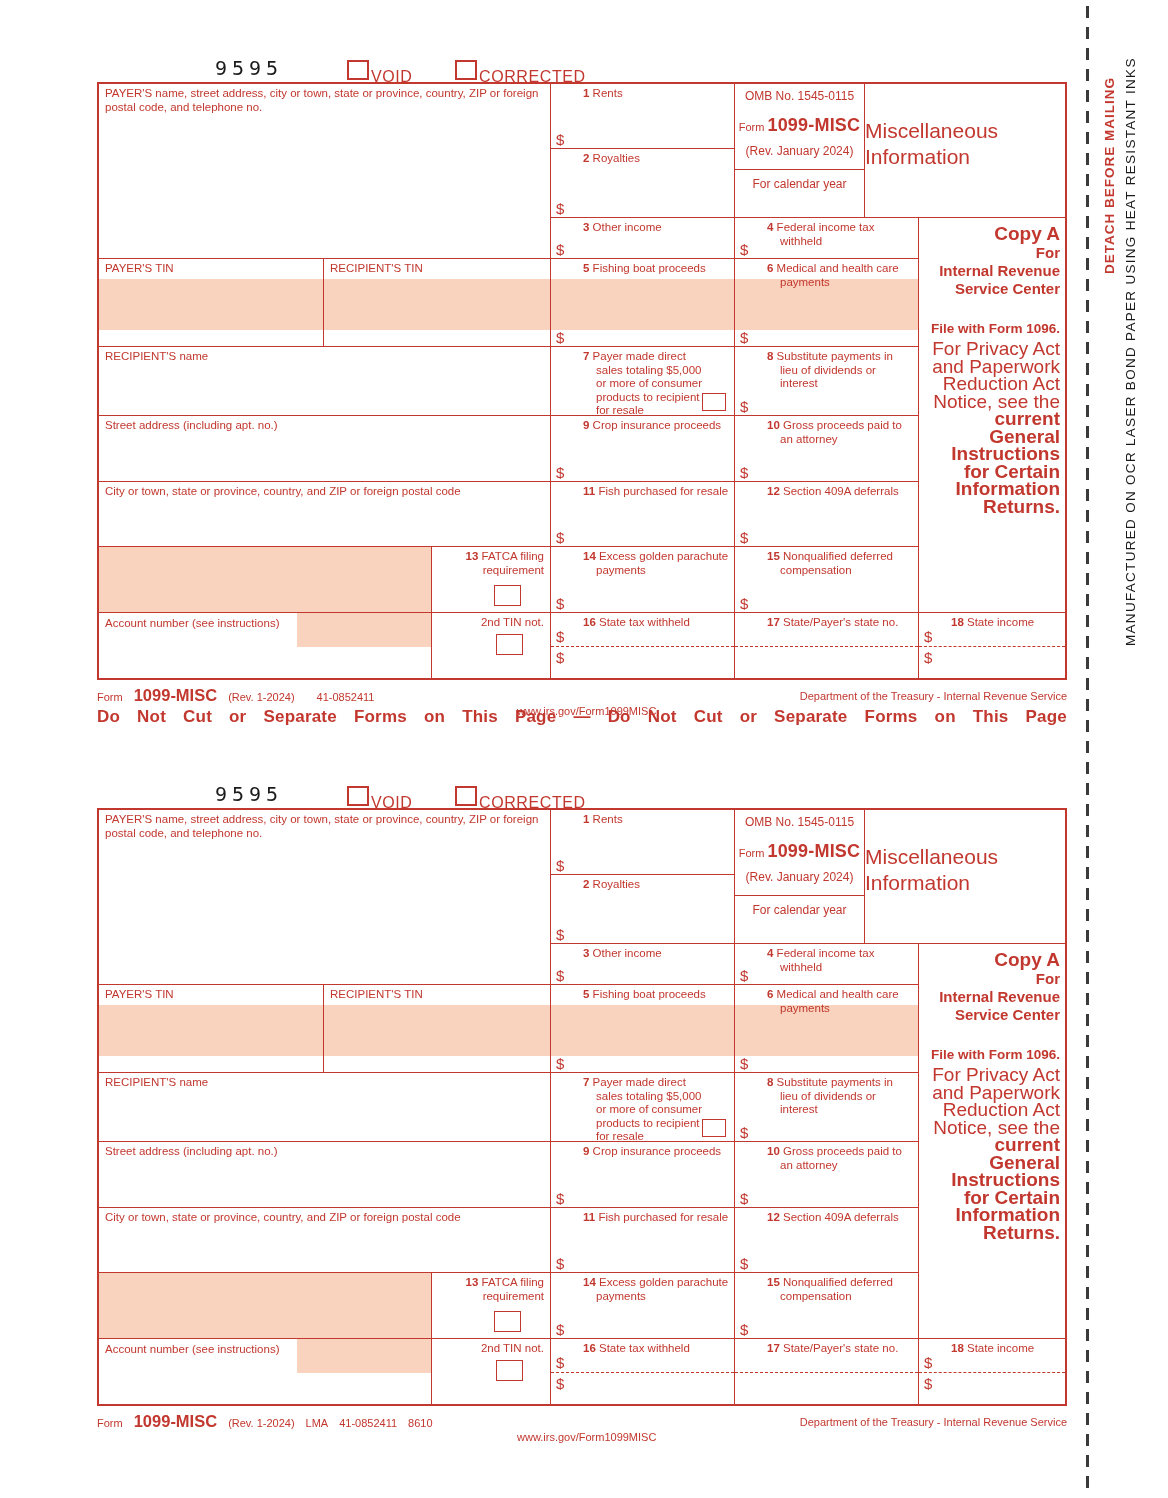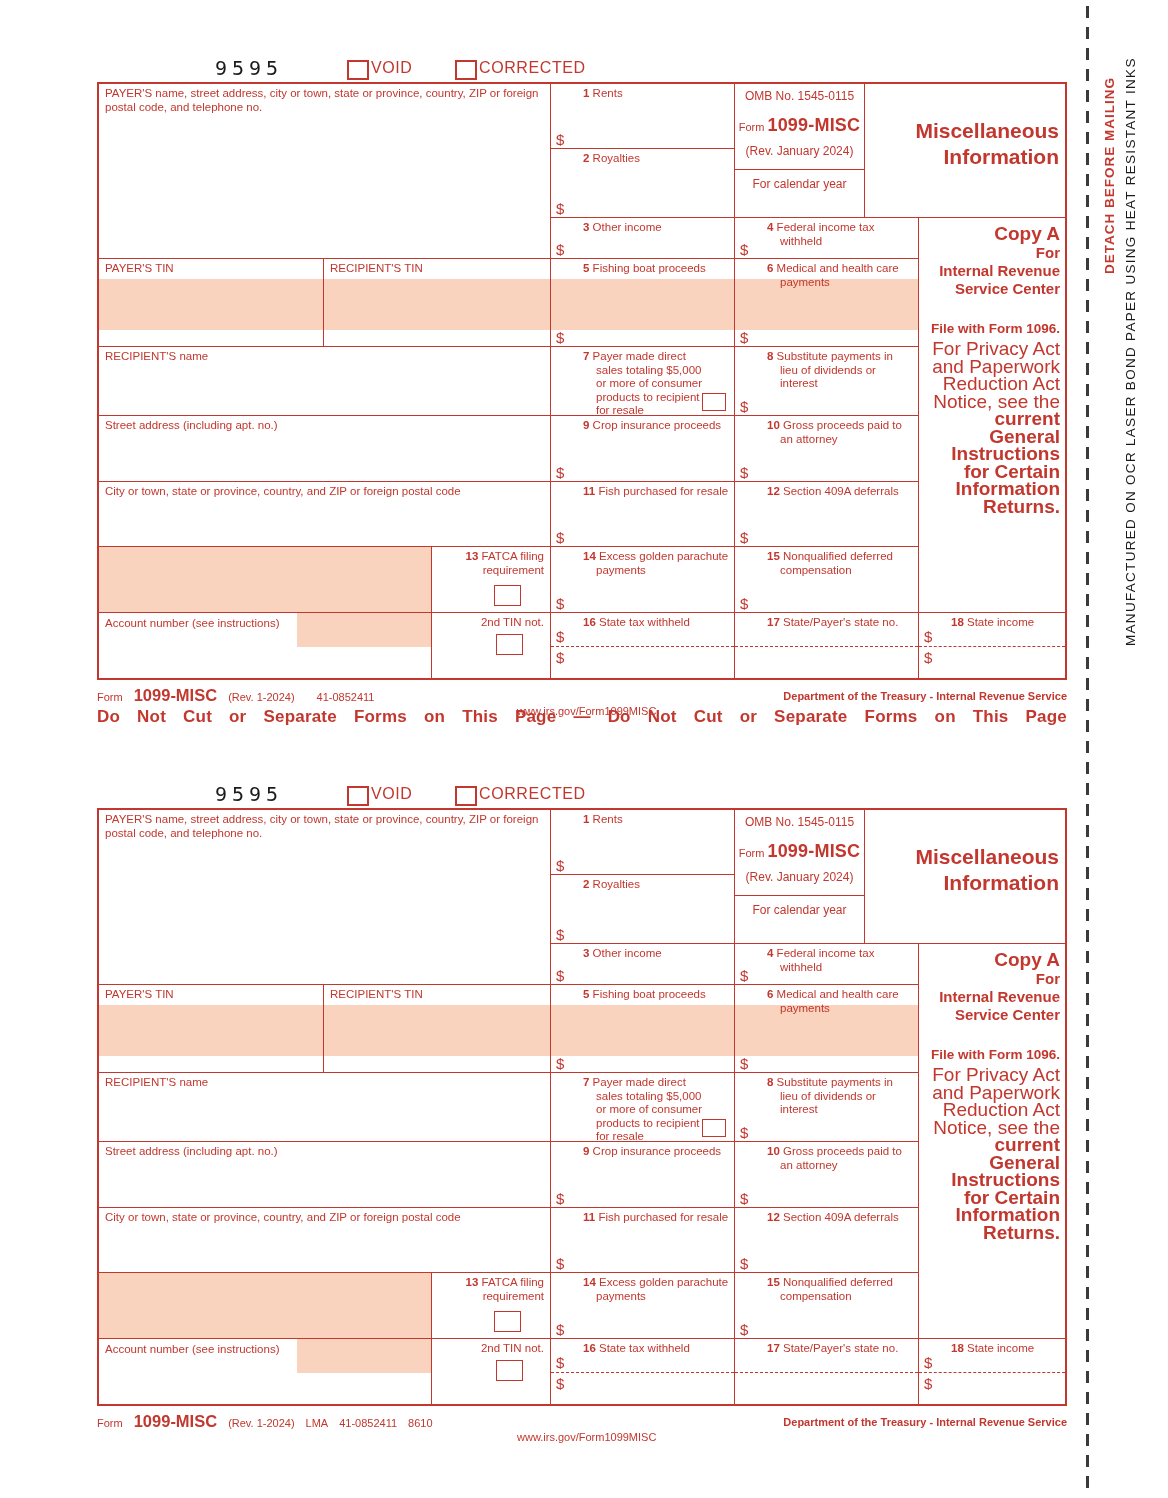--- a/index.html
+++ b/index.html
@@ -10,21 +10,21 @@
   html,body{margin:0;padding:0;}
   body{
     width:1168px;height:1498px;position:relative;background:#fff;
     font-family:"Liberation Sans", sans-serif;overflow:hidden;
   }
   .form-slot{position:absolute;left:97px;width:970px;}
   
   .hdr{position:relative;height:26px;}
   .ocr{position:absolute;top:0;font-family:"DejaVu Sans Mono",monospace;font-size:20px;letter-spacing:5px;color:var(--ink-black);}
   .hcb{position:absolute;top:4px;width:18px;height:16px;border:2px solid var(--red);background:#fff;}
-  .hlbl{position:absolute;top:3px;font-size:16px;color:var(--red);letter-spacing:0.6px;}
+  .hlbl{position:absolute;top:12px;font-size:16px;color:var(--red);letter-spacing:0.6px;}
   
   .grid{position:relative;width:970px;height:598px;border:2px solid var(--red);box-sizing:border-box;background:#fff;}
   .shade{position:absolute;background:var(--shade);}
   .cell{position:absolute;box-sizing:border-box;border-right:1.5px solid var(--red);border-bottom:1.5px solid var(--red);color:var(--red);}
   .cell.nr{border-right:none;}
   .cell.nb{border-bottom:none;}
   .lbl{padding:3px 5px 0 6px;font-size:11.5px;line-height:13.5px;color:var(--red);}
   .hang{display:block;padding-left:13px;text-indent:-13px;margin-left:32px;}
   .lbl-r{padding:3px 6px 0 4px;font-size:11.5px;line-height:13.5px;text-align:right;color:var(--red);}
   .dol{position:absolute;left:5px;bottom:1px;font-size:15px;line-height:15px;color:var(--red);}
@@ -32,34 +32,34 @@
   .dol.d2{bottom:auto;top:37px;}
   .dashline{position:absolute;left:0;right:0;top:33px;border-top:1.6px dashed var(--red);}
   .cb{position:absolute;border:1.7px solid var(--red);background:#fff;}
   
   .omb-no{margin-top:5px;text-align:center;font-size:12px;}
   .omb-form{margin-top:12px;text-align:center;font-size:11px;}
   .omb-form b{font-size:18px;letter-spacing:0.2px;}
   .omb-rev{margin-top:8px;text-align:center;font-size:12px;}
   .cal{margin-top:7px;text-align:center;font-size:12px;}
   
-  .misc-title{padding:34px 6px 0 0;text-align:right;font-size:21px;line-height:26px;font-weight:bold;}
+  .misc-title{padding:34px 6px 0 0;font-size:21px;line-height:26px;font-weight:normal;}
   .copycol{padding:5px 5px 0 4px;text-align:right;}
   .copy-a{font-size:19px;font-weight:bold;line-height:21px;}
   .copy-for{font-size:15px;font-weight:bold;line-height:18px;}
   .copy-dest{font-size:15px;font-weight:bold;line-height:18px;}
   .file-with{margin-top:23px;font-size:13.5px;font-weight:bold;}
   .privacy{margin-top:4px;margin-left:auto;width:128px;font-size:19px;line-height:17.5px;}
   .privacy b{display:block;}
   
   .ftr{position:relative;height:20px;margin-top:6px;color:var(--red);font-size:11px;}
   .fgrp{position:absolute;left:0;top:0;display:flex;gap:11px;align-items:baseline;}
   .f-num{font-size:16.5px;}
   .f-url{position:absolute;left:420px;top:19px;}
-  .f-dept{position:absolute;right:0;top:4px;font-weight:bold;}
+  .f-dept{position:absolute;right:0;top:4px;}
   .dnc{margin-top:1px;height:22px;font-size:17px;font-weight:bold;color:var(--red);
        text-align:justify;text-align-last:justify;letter-spacing:0.2px;}
   
   .perf{position:absolute;left:1086px;top:6px;width:3px;height:1486px;
         background:repeating-linear-gradient(180deg,#3a3a3a 0 12px,transparent 12px 21px);}
   .vtext{position:absolute;transform:rotate(-90deg);transform-origin:0 0;white-space:nowrap;}
   .vtext.detach{font-size:13.5px;font-weight:bold;color:var(--red);letter-spacing:1px;}
   .vtext.manu{font-size:13.5px;color:var(--ink-black);letter-spacing:1.3px;}
 </style>
 </head>

